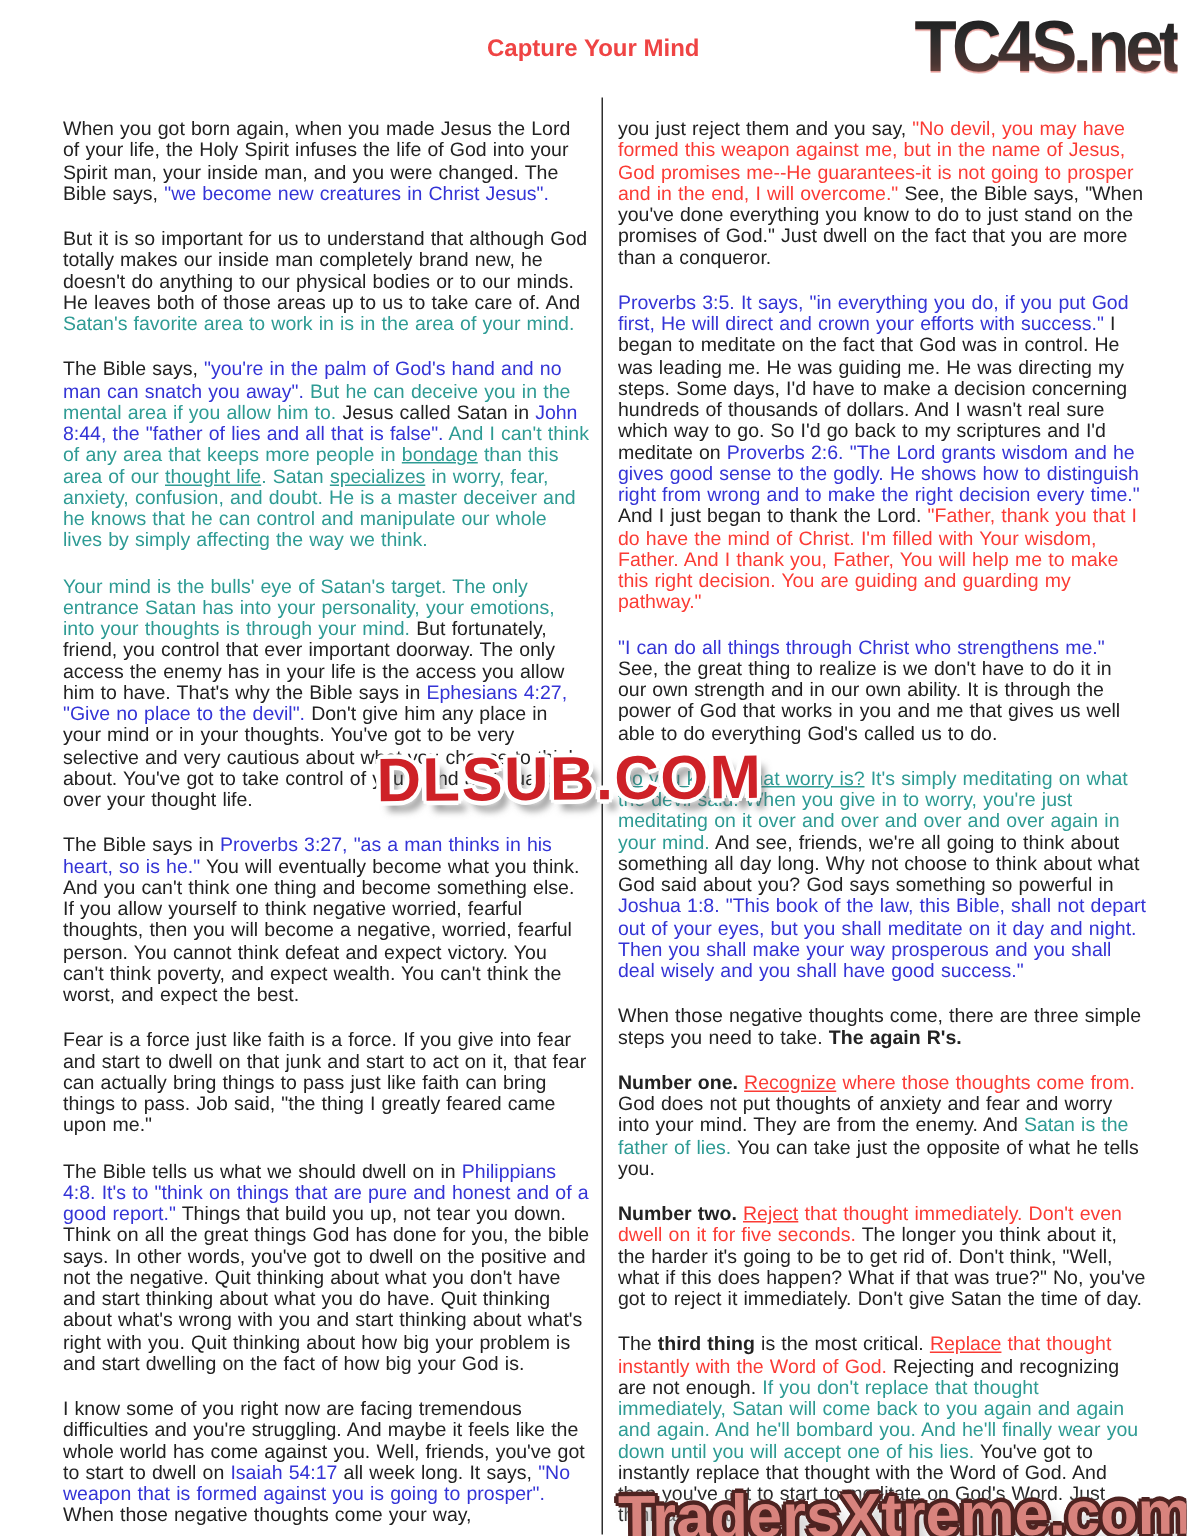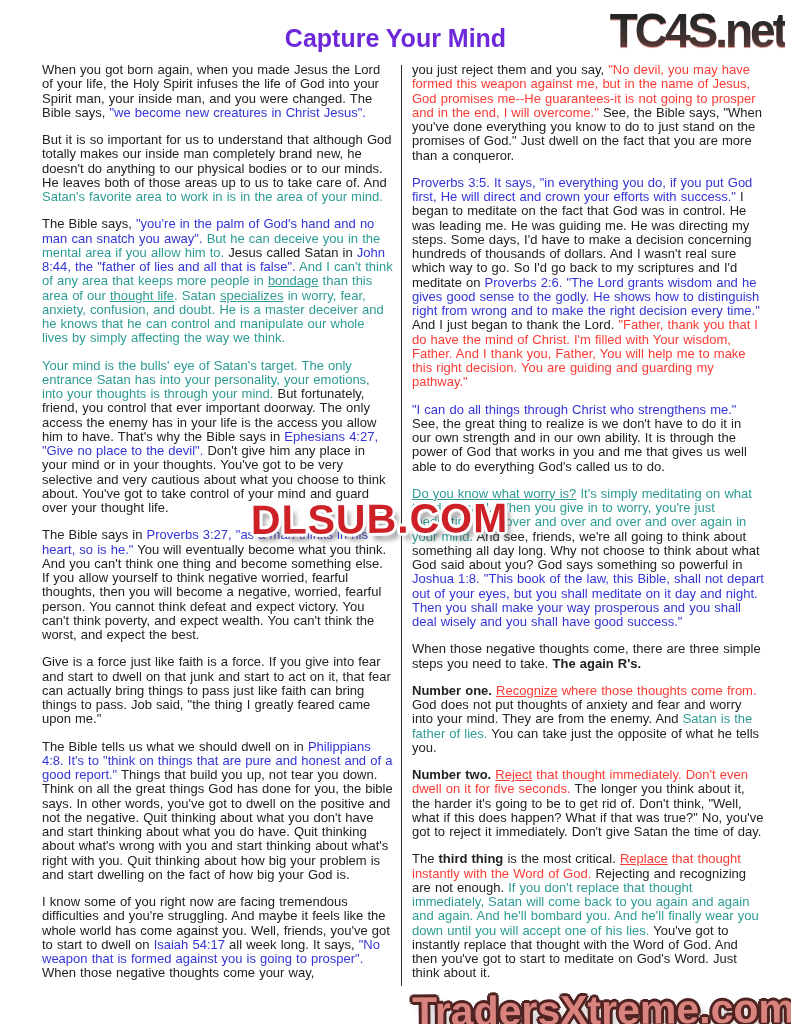--- a/index.html
+++ b/index.html
@@ -8,21 +8,21 @@
 
   .page {
     position:relative; width:791px; height:1024px; background:#fff;
     overflow:hidden;
   }
 
   
   .header { position:relative; height:62px; }
   .page-title {
     position:absolute; left:0; right:0; top:24px;
-    text-align:center; font-size:25px; font-weight:bold; color:#6d28d9;
+    text-align:center; font-size:16px; font-weight:bold; color:#ef4444;
     letter-spacing:0px;
   }
   .site-logo {
     position:absolute; right:6px; top:2px;
     font-size:46px; font-weight:800; letter-spacing:-3px;
     transform:scaleY(1.05); transform-origin:top right;
     background:linear-gradient(180deg,#161616 0%,#2c2c2c 40%,#4a3532 72%,#8a554e 96%);
     -webkit-background-clip:text; background-clip:text; color:transparent;
     filter:drop-shadow(0px 1px 0px rgba(205,70,60,.55));
     white-space:nowrap;
@@ -31,21 +31,21 @@
   
   .content {
     position:absolute; top:63px; left:42px; right:27px;
     display:flex; align-items:stretch;
   }
   .col { width:352px; }
   .col-divider {
     width:1px; background:#2e2e2e; margin:2px 10px 8px 7px; flex:0 0 1px;
   }
   .para {
-    font-size:13px; line-height:14.25px; margin:0 0 13px 0;
+    font-size:13px; line-height:14.25px; margin:16px 0 13px 0;
     color:var(--body); word-spacing:0.5px;
   }
   .seg { }
   .c-k { color:var(--body); }
   .c-b { color:var(--blue); }
   .c-t { color:var(--teal); }
   .c-r { color:var(--red); }
   .u   { text-decoration:underline; }
   .bold{ font-weight:bold; }
 
@@ -81,21 +81,21 @@
     <div class="site-logo">TC4S.net</div>
   </div>
 
   <div class="content">
     <div class="col">
         <p class="para"><span class="seg c-k">When you got born again, when you made Jesus the Lord of your life, the Holy Spirit infuses the life of God into your Spirit man, your inside man, and you were changed. The Bible says, </span><span class="seg c-b">"we become new creatures in Christ Jesus".</span></p>
         <p class="para"><span class="seg c-k">But it is so important for us to understand that although God totally makes our inside man completely brand new, he doesn't do anything to our physical bodies or to our minds. He leaves both of those areas up to us to take care of. And </span><span class="seg c-t">Satan's favorite area to work in is in the area of your mind.</span></p>
         <p class="para"><span class="seg c-k">The Bible says, </span><span class="seg c-b">"you're in the palm of God's hand and no man can snatch you away". </span><span class="seg c-t">But he can deceive you in the mental area if you allow him to. </span><span class="seg c-k">Jesus called Satan in </span><span class="seg c-b">John 8:44, the "father of lies and all that is false". </span><span class="seg c-t">And I can't think of any area that keeps more people in </span><span class="seg c-t u">bondage</span><span class="seg c-t"> than this area of our </span><span class="seg c-t u">thought life</span><span class="seg c-t">. Satan </span><span class="seg c-t u">specializes</span><span class="seg c-t"> in worry, fear, anxiety, confusion, and doubt. He is a master deceiver and he knows that he can control and manipulate our whole lives by simply affecting the way we think.</span></p>
         <p class="para"><span class="seg c-t">Your mind is the bulls' eye of Satan's target. The only entrance Satan has into your personality, your emotions, into your thoughts is through your mind. </span><span class="seg c-k">But fortunately, friend, you control that ever important doorway. The only access the enemy has in your life is the access you allow him to have. That's why the Bible says in </span><span class="seg c-b">Ephesians 4:27, "Give no place to the devil". </span><span class="seg c-k">Don't give him any place in your mind or in your thoughts. You've got to be very selective and very cautious about what you choose to think about. You've got to take control of your mind and guard over your thought life.</span></p>
         <p class="para"><span class="seg c-k">The Bible says in </span><span class="seg c-b">Proverbs 3:27, "as a man thinks in his heart, so is he." </span><span class="seg c-k">You will eventually become what you think. And you can't think one thing and become something else. If you allow yourself to think negative worried, fearful thoughts, then you will become a negative, worried, fearful person. You cannot think defeat and expect victory. You can't think poverty, and expect wealth. You can't think the worst, and expect the best.</span></p>
-        <p class="para"><span class="seg c-k">Give is a force just like faith is a force. If you give into fear and start to dwell on that junk and start to act on it, that fear can actually bring things to pass just like faith can bring things to pass. Job said, "the thing I greatly feared came upon me."</span></p>
+        <p class="para"><span class="seg c-k">Fear is a force just like faith is a force. If you give into fear and start to dwell on that junk and start to act on it, that fear can actually bring things to pass just like faith can bring things to pass. Job said, "the thing I greatly feared came upon me."</span></p>
         <p class="para"><span class="seg c-k">The Bible tells us what we should dwell on in </span><span class="seg c-b">Philippians 4:8. It's to "think on things that are pure and honest and of a good report." </span><span class="seg c-k">Things that build you up, not tear you down. Think on all the great things God has done for you, the bible says. In other words, you've got to dwell on the positive and not the negative. Quit thinking about what you don't have and start thinking about what you do have. Quit thinking about what's wrong with you and start thinking about what's right with you. Quit thinking about how big your problem is and start dwelling on the fact of how big your God is.</span></p>
         <p class="para"><span class="seg c-k">I know some of you right now are facing tremendous difficulties and you're struggling. And maybe it feels like the whole world has come against you. Well, friends, you've got to start to dwell on </span><span class="seg c-b">Isaiah 54:17</span><span class="seg c-k"> all week long. It says, </span><span class="seg c-b">"No weapon that is formed against you is going to prosper". </span><span class="seg c-k">When those negative thoughts come your way,</span></p>
       </div>
     <div class="col-divider"></div>
     <div class="col">
         <p class="para"><span class="seg c-k">you just reject them and you say, </span><span class="seg c-r">"No devil, you may have formed this weapon against me, but in the name of Jesus, God promises me--He guarantees-it is not going to prosper and in the end, I will overcome." </span><span class="seg c-k">See, the Bible says, "When you've done everything you know to do to just stand on the promises of God." Just dwell on the fact that you are more than a conqueror.</span></p>
         <p class="para"><span class="seg c-b">Proverbs 3:5. It says, "in everything you do, if you put God first, He will direct and crown your efforts with success." </span><span class="seg c-k"> I began to meditate on the fact that God was in control. He was leading me. He was guiding me. He was directing my steps. Some days, I'd have to make a decision concerning hundreds of thousands of dollars. And I wasn't real sure which way to go. So I'd go back to my scriptures and I'd meditate on </span><span class="seg c-b">Proverbs 2:6. "The Lord grants wisdom and he gives good sense to the godly. He shows how to distinguish right from wrong and to make the right decision every time." </span><span class="seg c-k">And I just began to thank the Lord. </span><span class="seg c-r">"Father, thank you that I do have the mind of Christ. I'm filled with Your wisdom, Father. And I thank you, Father, You will help me to make this right decision. You are guiding and guarding my pathway."</span></p>
         <p class="para"><span class="seg c-b">"I can do all things through Christ who strengthens me." </span><span class="seg c-k">See, the great thing to realize is we don't have to do it in our own strength and in our own ability. It is through the power of God that works in you and me that gives us well able to do everything God's called us to do.</span></p>
         <p class="para"><span class="seg c-t u">Do you know what worry is?</span><span class="seg c-t"> It's simply meditating on what the devil said. When you give in to worry, you're just meditating on it over and over and over and over again in your mind. </span><span class="seg c-k">And see, friends, we're all going to think about something all day long. Why not choose to think about what God said about you? God says something so powerful in </span><span class="seg c-b">Joshua 1:8. "This book of the law, this Bible, shall not depart out of your eyes, but you shall meditate on it day and night. Then you shall make your way prosperous and you shall deal wisely and you shall have good success."</span></p>
         <p class="para"><span class="seg c-k">When those negative thoughts come, there are three simple steps you need to take. </span><span class="seg c-k bold">The again R's.</span></p>

